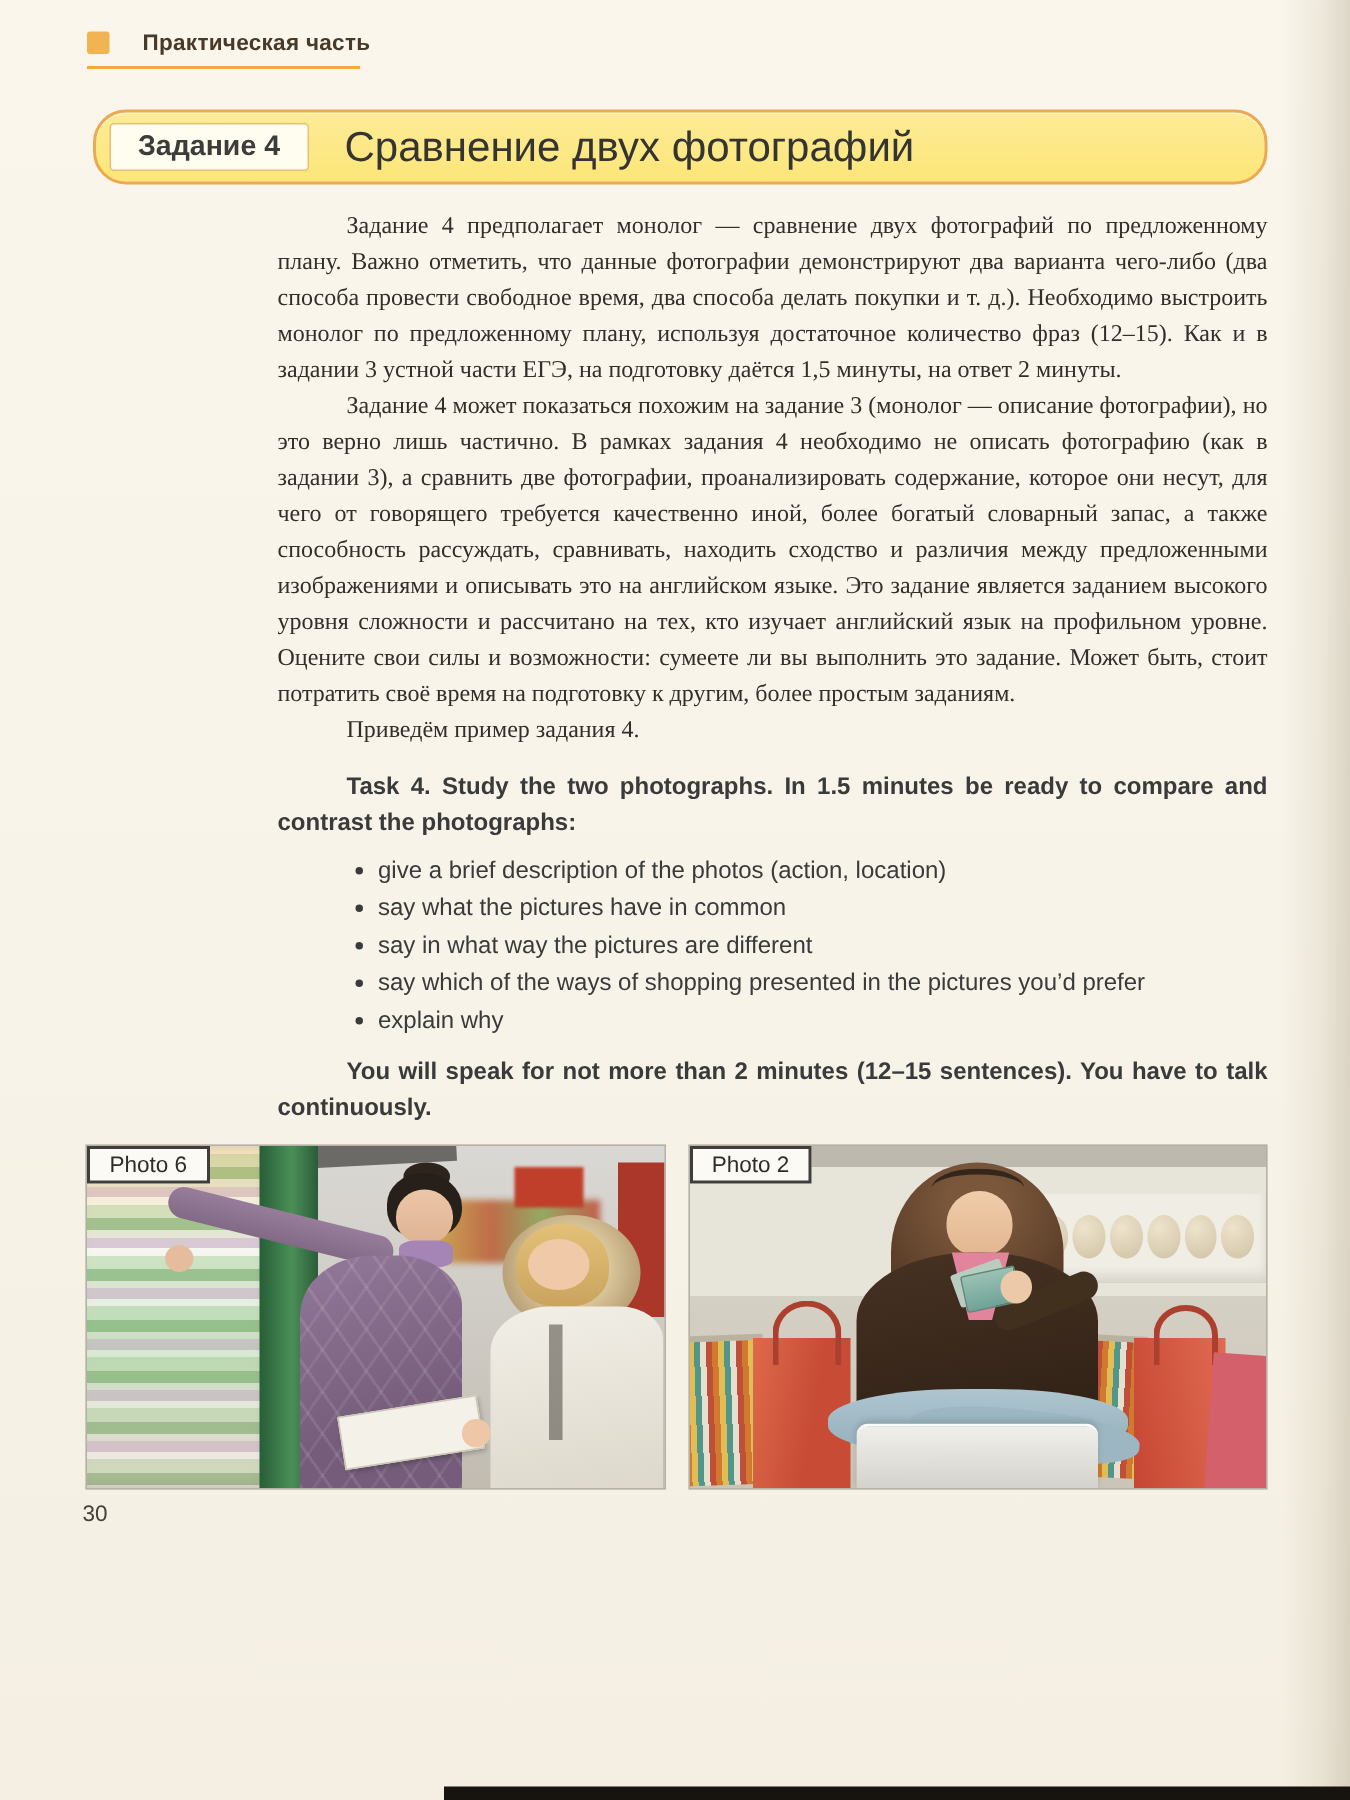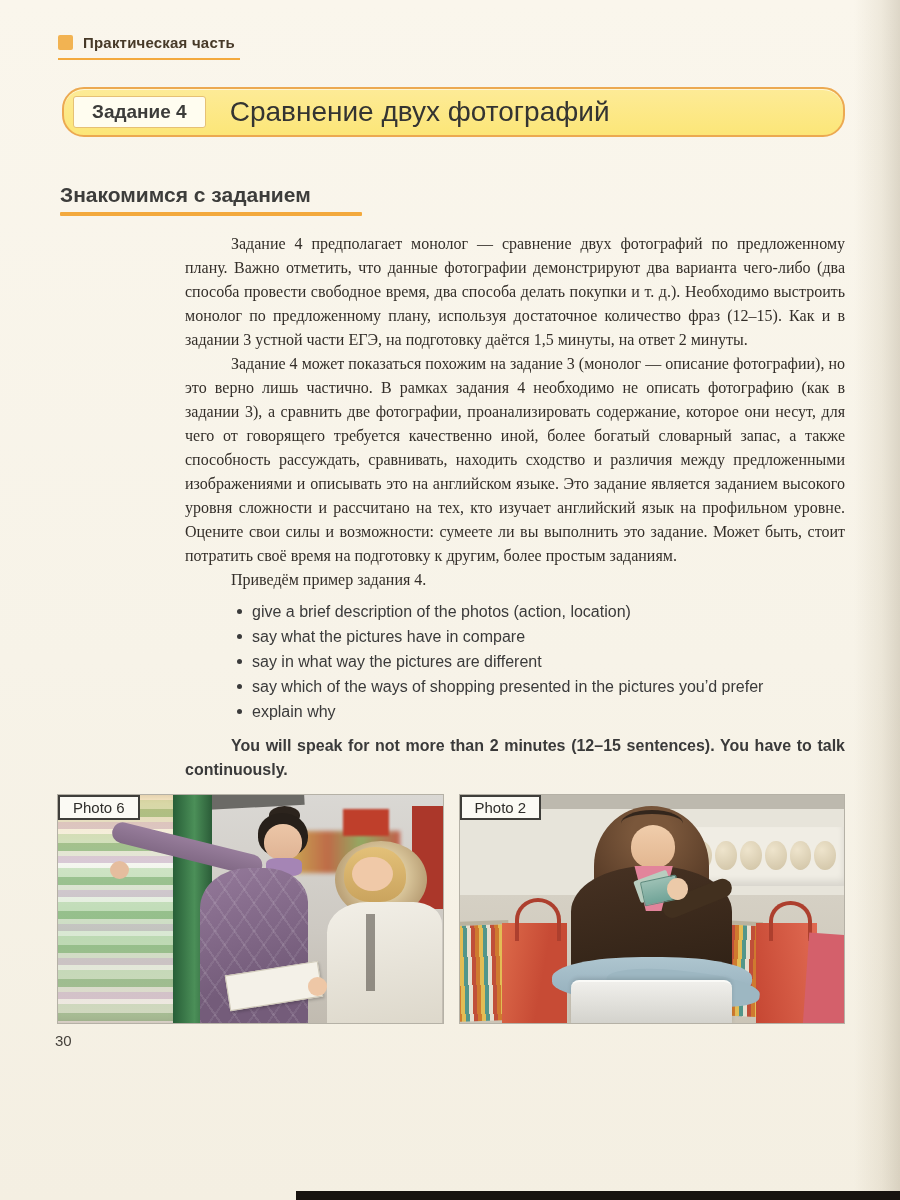--- a/index.html
+++ b/index.html
@@ -12,22 +12,22 @@
   .page-edge-right{
     position:absolute;top:0;right:0;width:46px;height:100%;z-index:9;pointer-events:none;
     background:linear-gradient(90deg,rgba(151,134,98,0) 0%,rgba(151,134,98,0.12) 60%,rgba(118,102,70,0.22) 100%);
   }
   .scan-bar{
     position:absolute;left:296px;right:0;bottom:0;height:9px;background:#17130f;z-index:10;
   }
 
   
   .running-head{
-    display:flex;align-items:center;gap:10px;
-    margin:34px 0 0 58px;width:182px;
+    display:flex;align-items:center;gap:22px;
+    margin:20px 0 0 58px;width:182px;
     border-bottom:2px solid #f3a93d;padding-bottom:7px;
   }
   .bullet-square{width:15px;height:15px;background:#f2b352;border-radius:2px;flex:0 0 auto;}
   .running-head-text{font-size:15px;font-weight:bold;color:#473a28;letter-spacing:.2px;white-space:nowrap;}
 
   
   .task-banner{
     margin:27px 55px 0 62px;height:46px;
     background:linear-gradient(180deg,#fdeb97,#fce678);
     border:2px solid #eca951;border-radius:22px;
@@ -162,34 +162,31 @@
   <header class="running-head">
     <span class="bullet-square"></span>
     <span class="running-head-text">Практическая часть</span>
   </header>
 
   <div class="task-banner">
     <span class="task-badge">Задание 4</span>
     <span class="task-banner-title">Сравнение двух фотографий</span>
   </div>
 
-  <h2 class="section-heading">
-    <span>Знакомимся с заданием</span>
-    <span class="rule"></span>
-  </h2>
 
   <div class="body-text">
     <p class="body-ru">Задание 4 предполагает монолог — сравнение двух фотографий по предложенному плану. Важно отметить, что данные фотографии демонстрируют два варианта чего-либо (два способа провести свободное время, два способа делать покупки и т. д.). Необходимо выстроить монолог по предложенному плану, используя достаточное количество фраз (12–15). Как и в задании 3 устной части ЕГЭ, на подготовку даётся 1,5 минуты, на ответ 2 минуты.</p>
     <p class="body-ru">Задание 4 может показаться похожим на задание 3 (монолог — описание фотографии), но это верно лишь частично. В рамках задания 4 необходимо не описать фотографию (как в задании 3), а сравнить две фотографии, проанализировать содержание, которое они несут, для чего от говорящего требуется качественно иной, более богатый словарный запас, а также способность рассуждать, сравнивать, находить сходство и различия между предложенными изображениями и описывать это на английском языке. Это задание является заданием высокого уровня сложности и рассчитано на тех, кто изучает английский язык на профильном уровне. Оцените свои силы и возможности: сумеете ли вы выполнить это задание. Может быть, стоит потратить своё время на подготовку к другим, более простым заданиям.</p>
     <p class="body-ru">Приведём пример задания 4.</p>
 
+    <p class="task-en-intro">Task 4. Study the two photographs. In 1.5 minutes be ready to compare and contrast the photographs:</p>
 
     <ul class="task-bullets">
       <li>give a brief description of the photos (action, location)</li>
-      <li>say what the pictures have in compare</li>
+      <li>say what the pictures have in common</li>
       <li>say in what way the pictures are different</li>
       <li>say which of the ways of shopping presented in the pictures you’d prefer</li>
       <li>explain why</li>
     </ul>
 
     <p class="task-en-outro">You will speak for not more than 2 minutes (12–15 sentences). You have to talk continuously.</p>
   </div>
 
   <div class="photos">
 

